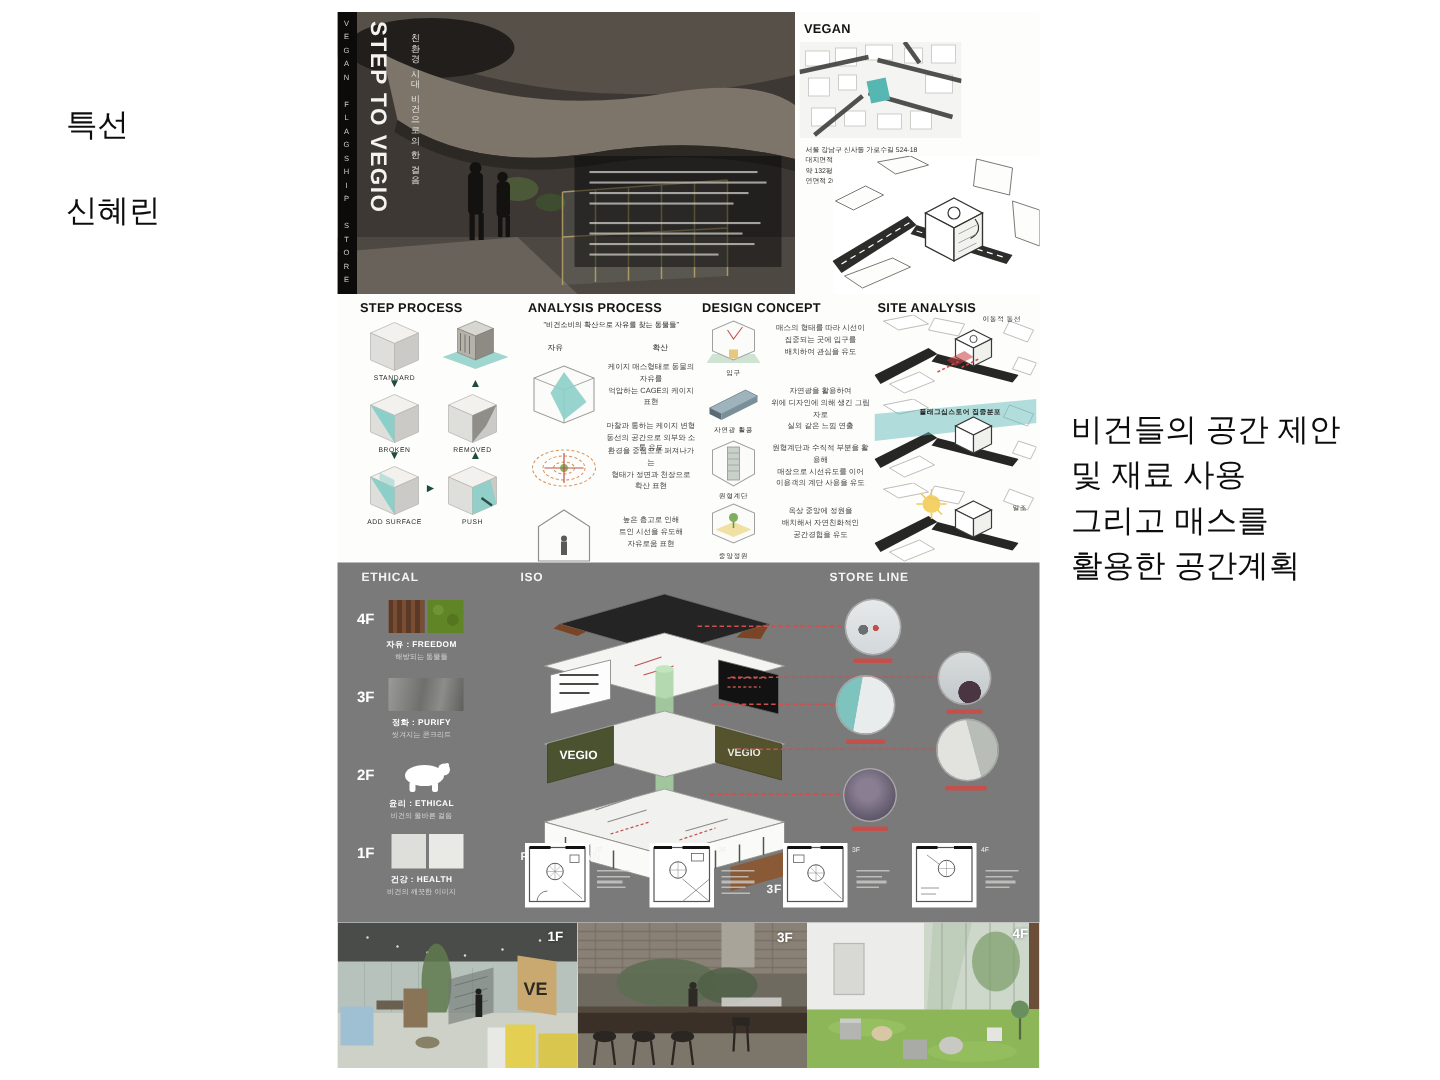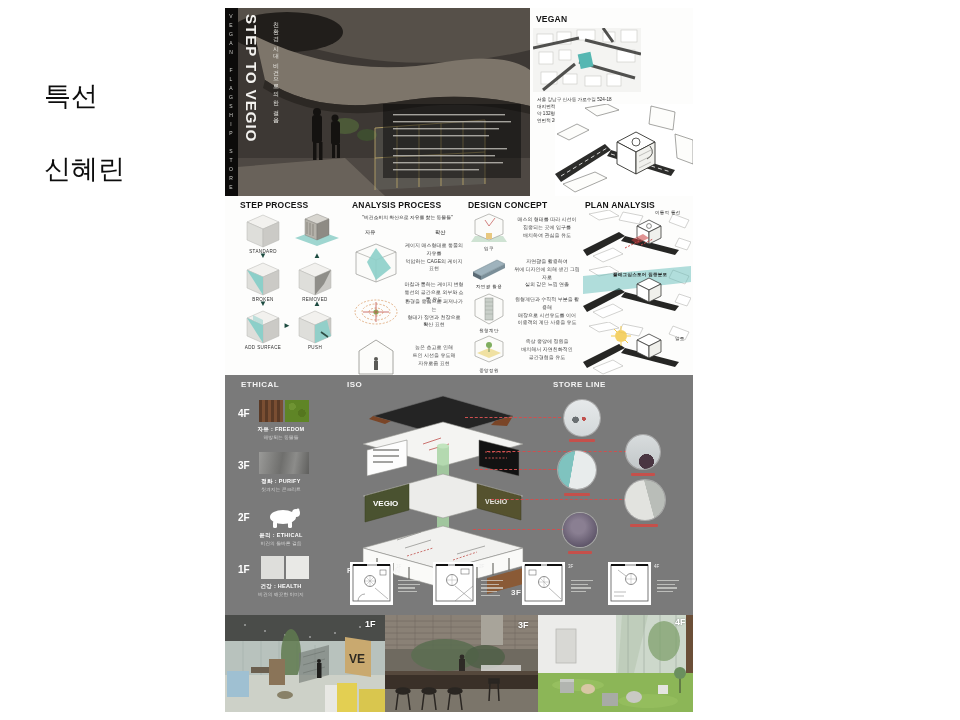--- a/index.html
+++ b/index.html
@@ -1,20 +1,20 @@
 <!DOCTYPE html>
 <html><head>
 <meta charset="utf-8">
 <style>
   html,body{margin:0;padding:0;background:#fff}
   #slide{position:relative;width:960px;height:720px;background:#ffffff;overflow:hidden;
          font-family:"Liberation Sans",sans-serif;color:#111}
   .abs{position:absolute}
   .pre{white-space:pre-line}
-  .k-big{font-size:27px;line-height:1.35;color:#0d0d0d}
+  .k-big{font-size:21px;line-height:1.35;color:#0d0d0d}
   #poster{position:absolute;left:225px;top:8px;width:468px;height:704px;background:#fdfdfc}
   .hdr{font-weight:bold;font-size:8.5px;color:#141414;letter-spacing:.2px}
   .hdr-w{font-weight:bold;font-size:8px;color:#f4f4f4;letter-spacing:.5px}
   .t{font-size:5px;color:#3c3c3c;line-height:1.55}
   .tc{text-align:center}
   .lbl{font-size:4.5px;color:#2c2c2c;letter-spacing:.4px;text-align:center}
   .arrow{font-size:8px;color:#1d4b40;font-weight:bold;line-height:1}
   .flr{font-weight:bold;font-size:10px;color:#ffffff}
   .mat-l{font-weight:bold;font-size:5.5px;color:#ffffff;letter-spacing:.3px;text-align:center}
   .mat-s{font-size:4.8px;color:#d4d4d4;text-align:center}
@@ -35,20 +35,24 @@
 </head>
 <body>
 
 <div id="slide">
 
   <div class="abs k-big pre" style="left:44px;top:42px">
     <span>특선</span><br>
     <span>신혜린</span>
   </div>
 
+  <div class="abs k-big pre" style="left:714px;top:272px;line-height:1.45">비건들의 공간 제안
+및 재료 사용
+그리고 매스를
+활용한 공간계획</div>
 
   <div id="poster">
 
     <div class="abs" style="left:0;top:0;width:305px;height:188px;overflow:hidden">
       <svg width="305" height="188" viewBox="0 0 305 188">
         <rect width="305" height="188" fill="#3d3834"></rect>
         <path d="M0,0 H305 V42 Q180,72 60,32 Q28,20 0,30 Z" fill="#565049"></path>
         <ellipse cx="62" cy="24" rx="56" ry="20" fill="#211e1b"></ellipse>
         <path d="M30,28 Q120,72 220,54 Q280,44 305,62 L305,98 Q240,82 170,94 Q90,106 40,72 Z" fill="#7d756a"></path>
         <path d="M40,72 Q90,106 170,94 Q240,82 305,98 L305,106 Q240,90 172,102 Q92,114 38,80 Z" fill="#2c2824"></path>
@@ -131,21 +135,21 @@
         <polygon points="100,38 81,48 81,70 100,60" fill="#f2f2ee"></polygon>
       </g>
       <circle cx="81" cy="38" r="4" fill="none" stroke="#333330" stroke-width=".8"></circle>
       <path d="M95,42 Q101,50 92,55" stroke="#333330" stroke-width=".8" fill="none"></path>
       <path d="M84,52 L96,46 M84,58 L96,52 M84,64 L96,58" stroke="#8a8a86" stroke-width=".5"></path>
     </svg>
 
     <div class="hdr abs" style="left:15px;top:192px">STEP PROCESS</div>
     <div class="hdr abs" style="left:127px;top:192px">ANALYSIS PROCESS</div>
     <div class="hdr abs" style="left:243px;top:192px">DESIGN CONCEPT</div>
-    <div class="hdr abs" style="left:360px;top:192px">PLAN ANALYSIS</div>
+    <div class="hdr abs" style="left:360px;top:192px">SITE ANALYSIS</div>
 
     <svg class="abs" style="left:20px;top:206px" width="36" height="34" viewBox="0 0 36 34">
       <polygon points="18,1 34,8 18,15 2,8" fill="#f2f1ee" stroke="#b5b4b0" stroke-width=".5"></polygon>
       <polygon points="2,8 18,15 18,33 2,26" fill="#dededa" stroke="#b5b4b0" stroke-width=".5"></polygon>
       <polygon points="34,8 18,15 18,33 34,26" fill="#cbcac6" stroke="#b5b4b0" stroke-width=".5"></polygon>
     </svg>
     <svg class="abs" style="left:70px;top:202px" width="44" height="38" viewBox="0 0 44 38">
       <polygon points="22,20 44,28 22,36 0,28" fill="#9fd6d0"></polygon>
       <polygon points="22,4 34,9 22,14 10,9" fill="#d8d6d0" stroke="#77756f" stroke-width=".4"></polygon>
       <polygon points="10,9 22,14 22,30 10,25" fill="#b5b2aa" stroke="#77756f" stroke-width=".4"></polygon>

